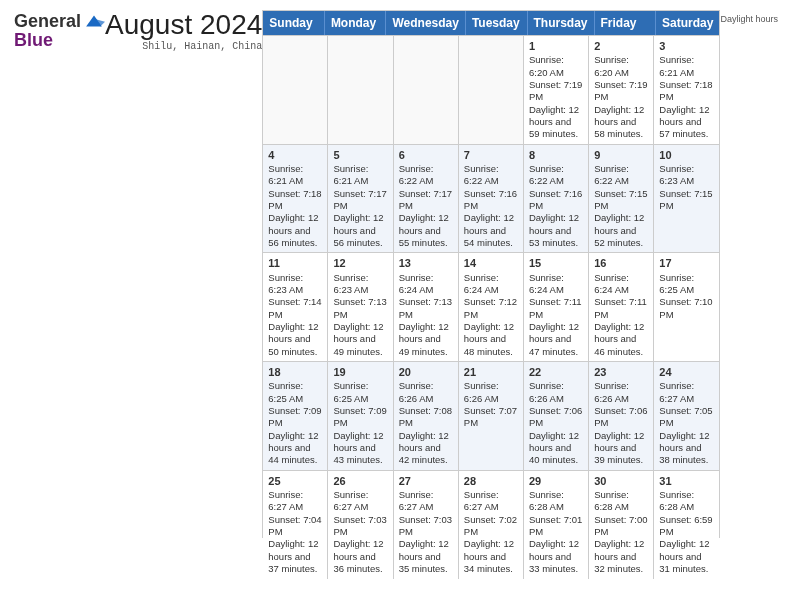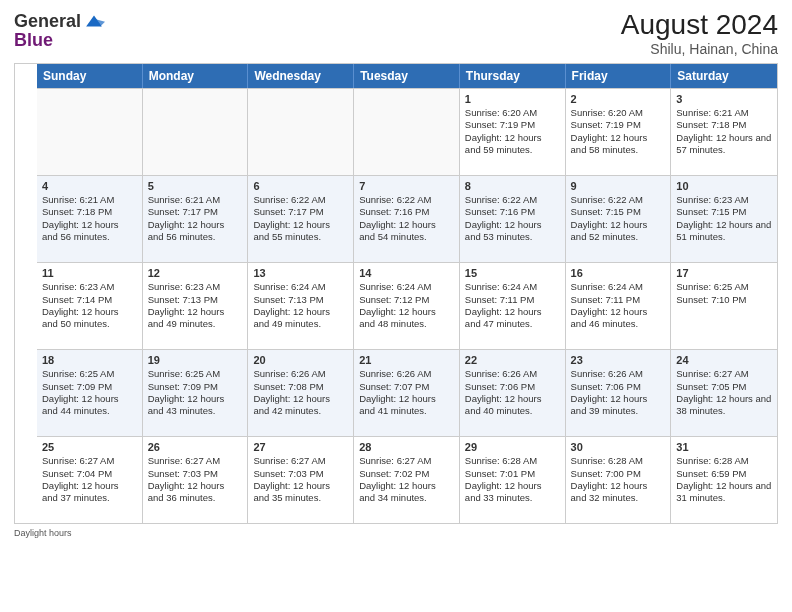--- a/index.html
+++ b/index.html
@@ -8,21 +8,21 @@
       background: #fff;
       width: 792px;
       height: 612px;
       overflow: hidden;
     }
     .page {
       width: 792px;
       height: 548px;
       padding: 10px 14px;
       display: flex;
-      flex-direction: column;
+      flex-direction: row;
     }
     .header {
       display: flex;
       justify-content: space-between;
       align-items: flex-start;
       margin-bottom: 6px;
     }
     .logo {
       display: flex;
       align-items: center;
@@ -42,29 +42,29 @@
     .title-block {
       text-align: right;
     }
     .month-year {
       font-size: 28px;
       font-weight: normal;
       color: #222;
       line-height: 1.1;
     }
     .location {
-      font-size: 14px;
+      font-size: 10px;
       color: #555;
+      font-family: Liberation Mono, monospace;
     }
     .calendar {
       flex: 1;
       display: flex;
       flex-direction: column;
       border: 1px solid #ccc;
-      padding-left: 22px;
     }
     .cal-header {
       display: grid;
       grid-template-columns: repeat(7, 1fr);
       background: #2e6db4;
     }
     .cal-header-cell {
       color: #fff;
       font-size: 12px;
       font-weight: bold;
@@ -151,36 +151,36 @@
           <div class="cal-cell"><span class="day-num">2</span><span>Sunrise: 6:20 AM</span><br><span>Sunset: 7:19 PM</span><br><span>Daylight: 12 hours and 58 minutes.</span></div>
           <div class="cal-cell"><span class="day-num">3</span><span>Sunrise: 6:21 AM</span><br><span>Sunset: 7:18 PM</span><br><span>Daylight: 12 hours and 57 minutes.</span></div>
         </div>
         <div class="cal-row">
           <div class="cal-cell alt-bg"><span class="day-num">4</span><span>Sunrise: 6:21 AM</span><br><span>Sunset: 7:18 PM</span><br><span>Daylight: 12 hours and 56 minutes.</span></div>
           <div class="cal-cell alt-bg"><span class="day-num">5</span><span>Sunrise: 6:21 AM</span><br><span>Sunset: 7:17 PM</span><br><span>Daylight: 12 hours and 56 minutes.</span></div>
           <div class="cal-cell alt-bg"><span class="day-num">6</span><span>Sunrise: 6:22 AM</span><br><span>Sunset: 7:17 PM</span><br><span>Daylight: 12 hours and 55 minutes.</span></div>
           <div class="cal-cell alt-bg"><span class="day-num">7</span><span>Sunrise: 6:22 AM</span><br><span>Sunset: 7:16 PM</span><br><span>Daylight: 12 hours and 54 minutes.</span></div>
           <div class="cal-cell alt-bg"><span class="day-num">8</span><span>Sunrise: 6:22 AM</span><br><span>Sunset: 7:16 PM</span><br><span>Daylight: 12 hours and 53 minutes.</span></div>
           <div class="cal-cell alt-bg"><span class="day-num">9</span><span>Sunrise: 6:22 AM</span><br><span>Sunset: 7:15 PM</span><br><span>Daylight: 12 hours and 52 minutes.</span></div>
-          <div class="cal-cell alt-bg"><span class="day-num">10</span><span>Sunrise: 6:23 AM</span><br><span>Sunset: 7:15 PM</span><br><span>Daylight: 12 hours and 51 minutes.</span></div>
+          <div class="cal-cell alt-bg"><span class="day-num">10</span><span>Sunrise: 6:23 AM</span><br><span>Sunset: 7:15 PM</span><br></div>
         </div>
         <div class="cal-row">
           <div class="cal-cell"><span class="day-num">11</span><span>Sunrise: 6:23 AM</span><br><span>Sunset: 7:14 PM</span><br><span>Daylight: 12 hours and 50 minutes.</span></div>
           <div class="cal-cell"><span class="day-num">12</span><span>Sunrise: 6:23 AM</span><br><span>Sunset: 7:13 PM</span><br><span>Daylight: 12 hours and 49 minutes.</span></div>
           <div class="cal-cell"><span class="day-num">13</span><span>Sunrise: 6:24 AM</span><br><span>Sunset: 7:13 PM</span><br><span>Daylight: 12 hours and 49 minutes.</span></div>
           <div class="cal-cell"><span class="day-num">14</span><span>Sunrise: 6:24 AM</span><br><span>Sunset: 7:12 PM</span><br><span>Daylight: 12 hours and 48 minutes.</span></div>
           <div class="cal-cell"><span class="day-num">15</span><span>Sunrise: 6:24 AM</span><br><span>Sunset: 7:11 PM</span><br><span>Daylight: 12 hours and 47 minutes.</span></div>
           <div class="cal-cell"><span class="day-num">16</span><span>Sunrise: 6:24 AM</span><br><span>Sunset: 7:11 PM</span><br><span>Daylight: 12 hours and 46 minutes.</span></div>
           <div class="cal-cell"><span class="day-num">17</span><span>Sunrise: 6:25 AM</span><br><span>Sunset: 7:10 PM</span><br></div>
         </div>
         <div class="cal-row">
           <div class="cal-cell alt-bg"><span class="day-num">18</span><span>Sunrise: 6:25 AM</span><br><span>Sunset: 7:09 PM</span><br><span>Daylight: 12 hours and 44 minutes.</span></div>
           <div class="cal-cell alt-bg"><span class="day-num">19</span><span>Sunrise: 6:25 AM</span><br><span>Sunset: 7:09 PM</span><br><span>Daylight: 12 hours and 43 minutes.</span></div>
           <div class="cal-cell alt-bg"><span class="day-num">20</span><span>Sunrise: 6:26 AM</span><br><span>Sunset: 7:08 PM</span><br><span>Daylight: 12 hours and 42 minutes.</span></div>
-          <div class="cal-cell alt-bg"><span class="day-num">21</span><span>Sunrise: 6:26 AM</span><br><span>Sunset: 7:07 PM</span><br><span>Daylight: 12 hours and 41 minutes.</span></div>
+          <div class="cal-cell alt-bg"><span class="day-num">21</span><span>Sunrise: 6:26 AM</span><br><span>Sunset: 7:07 PM</span><br></div>
           <div class="cal-cell alt-bg"><span class="day-num">22</span><span>Sunrise: 6:26 AM</span><br><span>Sunset: 7:06 PM</span><br><span>Daylight: 12 hours and 40 minutes.</span></div>
           <div class="cal-cell alt-bg"><span class="day-num">23</span><span>Sunrise: 6:26 AM</span><br><span>Sunset: 7:06 PM</span><br><span>Daylight: 12 hours and 39 minutes.</span></div>
           <div class="cal-cell alt-bg"><span class="day-num">24</span><span>Sunrise: 6:27 AM</span><br><span>Sunset: 7:05 PM</span><br><span>Daylight: 12 hours and 38 minutes.</span></div>
         </div>
         <div class="cal-row">
           <div class="cal-cell"><span class="day-num">25</span><span>Sunrise: 6:27 AM</span><br><span>Sunset: 7:04 PM</span><br><span>Daylight: 12 hours and 37 minutes.</span></div>
           <div class="cal-cell"><span class="day-num">26</span><span>Sunrise: 6:27 AM</span><br><span>Sunset: 7:03 PM</span><br><span>Daylight: 12 hours and 36 minutes.</span></div>
           <div class="cal-cell"><span class="day-num">27</span><span>Sunrise: 6:27 AM</span><br><span>Sunset: 7:03 PM</span><br><span>Daylight: 12 hours and 35 minutes.</span></div>
           <div class="cal-cell"><span class="day-num">28</span><span>Sunrise: 6:27 AM</span><br><span>Sunset: 7:02 PM</span><br><span>Daylight: 12 hours and 34 minutes.</span></div>
           <div class="cal-cell"><span class="day-num">29</span><span>Sunrise: 6:28 AM</span><br><span>Sunset: 7:01 PM</span><br><span>Daylight: 12 hours and 33 minutes.</span></div>

